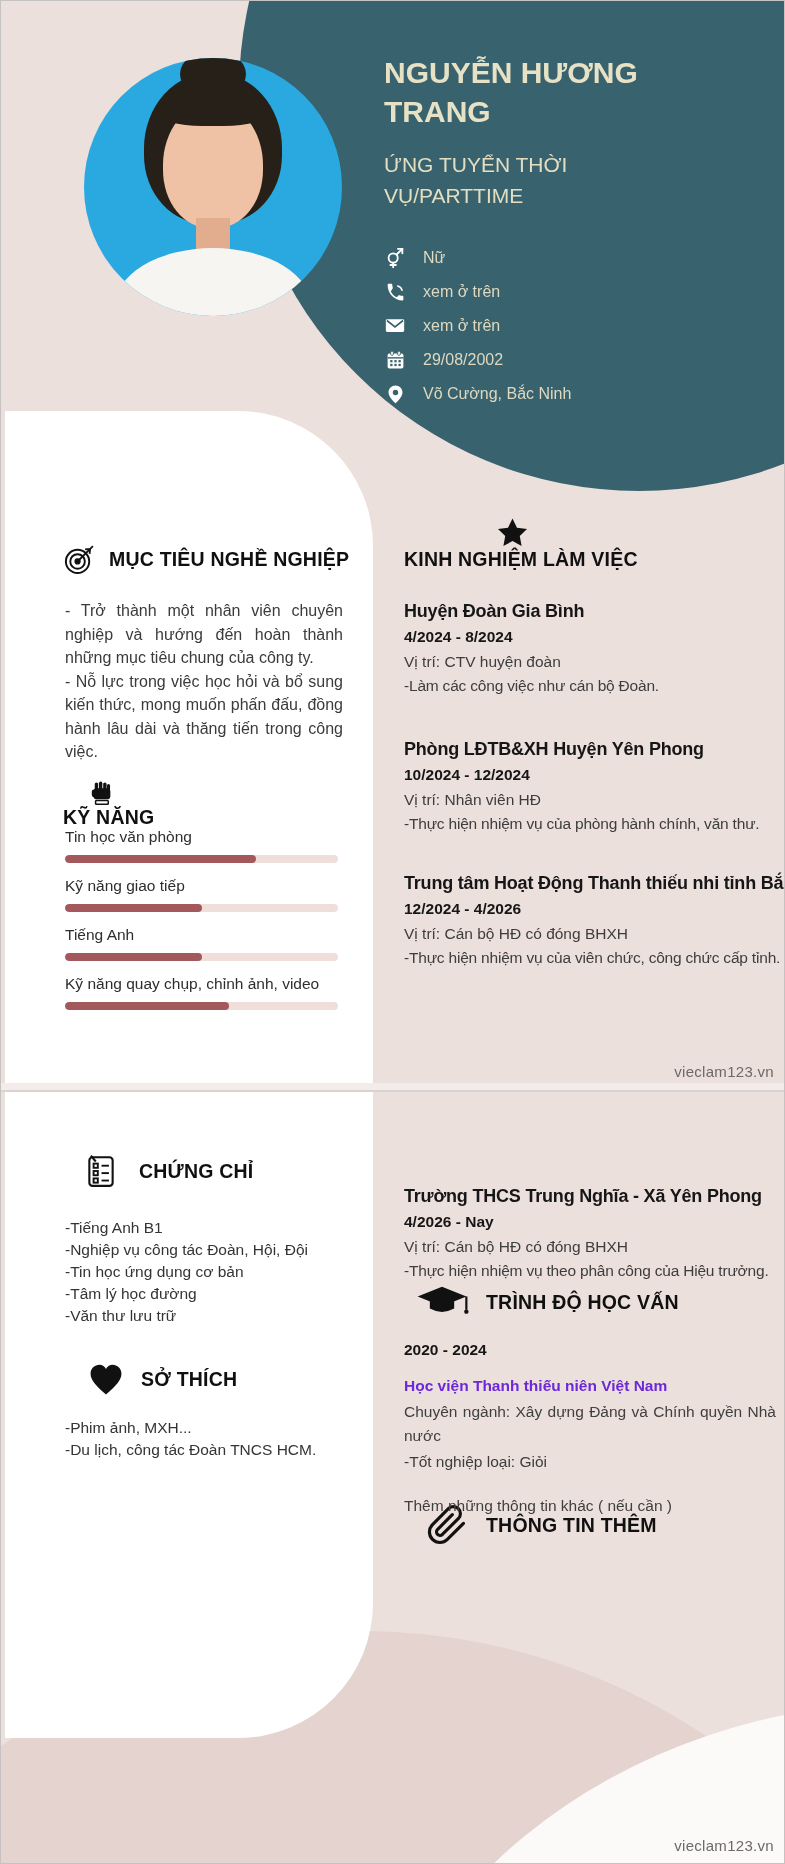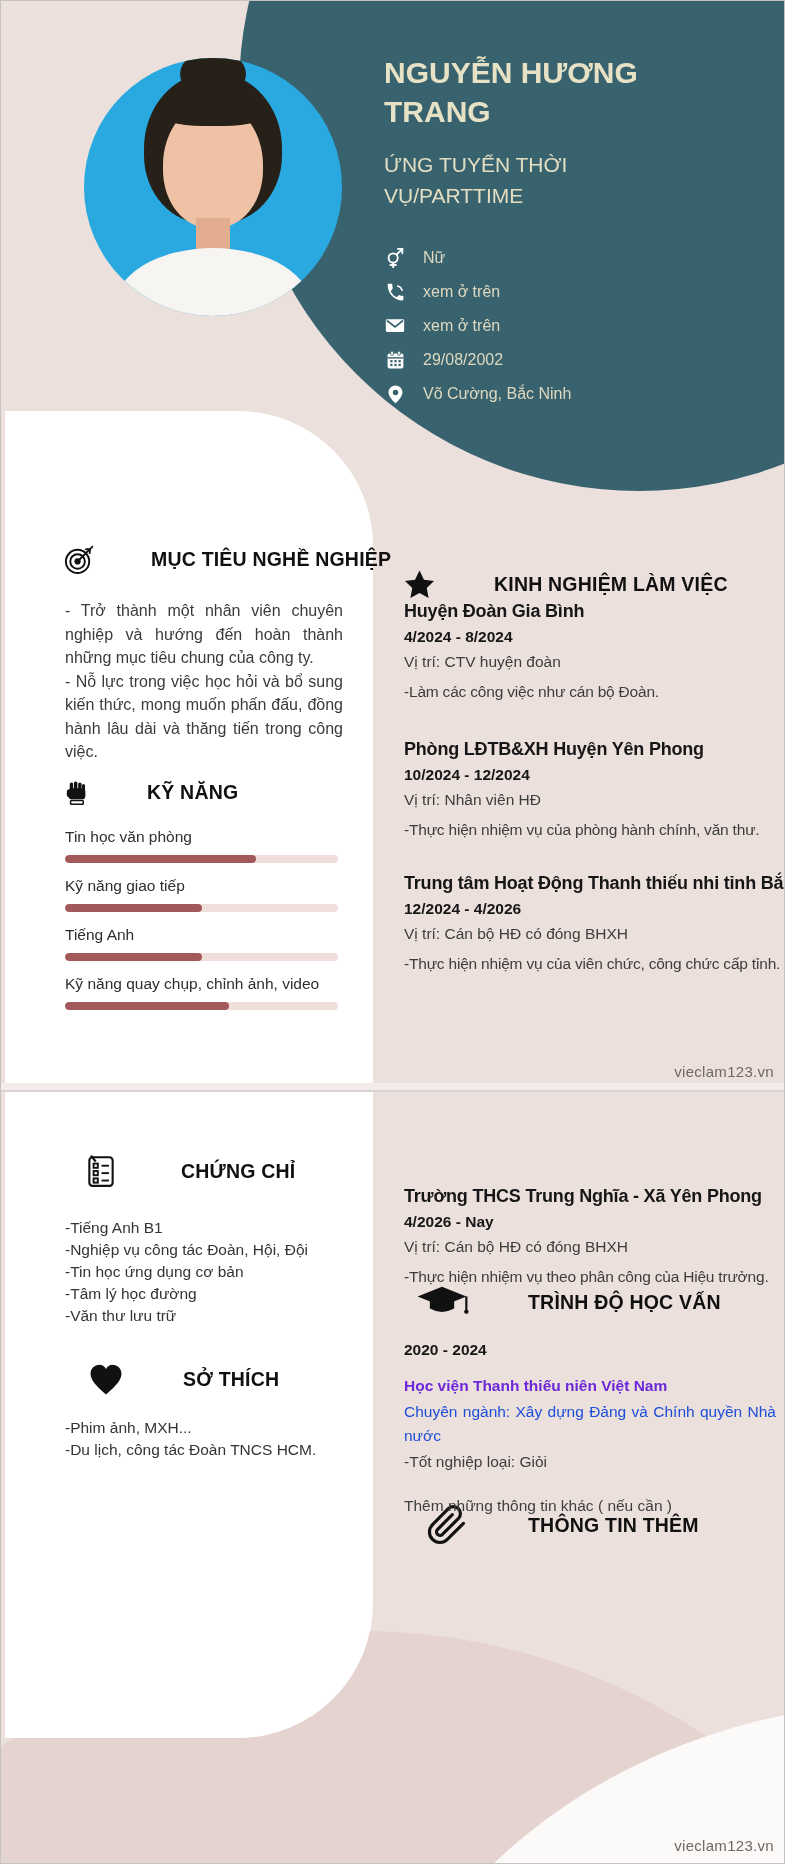--- a/index.html
+++ b/index.html
@@ -29,25 +29,25 @@
 
   
   .name{position:absolute;left:383px;top:52px;width:285px;font-size:30px;line-height:39px;font-weight:bold;color:#e7e2c6;z-index:3;}
   .subtitle{position:absolute;left:383px;top:148px;width:215px;font-size:21px;line-height:31px;color:#e3dec2;z-index:3;}
   .contacts{position:absolute;left:383px;top:240px;z-index:3;}
   .contact-row{display:flex;align-items:center;height:34px;}
   .contact-row .cicon{width:22px;height:22px;margin-right:17px;flex:none;display:flex;align-items:center;justify-content:center;}
   .contact-text{font-size:16px;color:#ded9c0;}
 
   
-  .sec-header{position:absolute;display:flex;align-items:center;z-index:4;gap:42px;}
+  .sec-header{position:absolute;display:flex;align-items:center;z-index:4;}
   .sec-title{font-size:19.5px;font-weight:bold;color:#101010;letter-spacing:.2px;white-space:nowrap;}
   .sh-obj{left:62px;top:542px;}   .sh-obj .sicon{margin-right:13px;}
-  .sh-skill{left:62px;top:778px;} .sh-skill .sicon{margin-right:15px;}
-  .sh-exp{left:403px;top:568px;}  .sh-exp .sicon{margin-right:17px;}
+  .sh-skill{left:62px;top:778px;flex-direction:column;} .sh-skill .sicon{margin-right:15px;}
+  .sh-exp{left:403px;top:516px;flex-direction:column;}  .sh-exp .sicon{margin-right:17px;}
   .sh-cert{left:82px;top:1152px;} .sh-cert .sicon{margin-right:20px;}
   .sh-hobby{left:86px;top:1360px;}.sh-hobby .sicon{margin-right:16px;}
   .sh-edu{left:413px;top:1283px;} .sh-edu .sicon{margin-right:16px;}
   .sh-add{left:425px;top:1503px;} .sh-add .sicon{margin-right:18px;}
   .sicon{flex:none;display:flex;align-items:center;}
 
   
   .objective-text{position:absolute;left:64px;top:598px;width:278px;z-index:4;font-size:16px;line-height:23.5px;color:#3b3b3b;text-align:justify;}
   .objective-text p{margin:0;}
   .skills-list{position:absolute;left:64px;top:827px;width:273px;z-index:4;}
@@ -58,24 +58,24 @@
   .cert-list,.hobby-list{position:absolute;left:64px;z-index:4;font-size:15.5px;line-height:22px;color:#343434;}
   .cert-list{top:1216px;width:290px;}
   .hobby-list{top:1416px;width:290px;}
 
   
   .xp{position:absolute;left:403px;width:372px;z-index:4;}
   .xp1{top:598px;} .xp2{top:736px;} .xp3{top:870px;} .xp4{top:1183px;}
   .xp-company{font-weight:bold;font-size:18px;color:#161616;line-height:25px;white-space:nowrap;letter-spacing:-.2px;}
   .xp-period{font-weight:bold;font-size:15.5px;color:#161616;line-height:25px;white-space:nowrap;}
   .xp-pos{font-size:15.5px;color:#3d3d3d;line-height:25px;white-space:nowrap;}
-  .xp-desc{font-size:15.5px;color:#3d3d3d;margin-top:9px;white-space:nowrap;letter-spacing:-.2px;}
+  .xp-desc{font-size:15.5px;color:#3d3d3d;margin-top:3px;white-space:nowrap;letter-spacing:-.2px;}
   .edu-period{position:absolute;left:403px;top:1340px;font-weight:bold;font-size:15.5px;color:#161616;z-index:4;}
   .edu-school{position:absolute;left:403px;top:1376px;font-weight:bold;font-size:15.5px;color:#6d28d9;z-index:4;white-space:nowrap;}
-  .edu-major{position:absolute;left:403px;top:1399px;width:372px;font-size:15.5px;line-height:23.5px;color:#1d4ed8;text-align:justify;z-index:4;}
+  .edu-major{position:absolute;left:403px;top:1399px;width:372px;font-size:15.5px;line-height:23.5px;color:#404040;text-align:justify;z-index:4;}
   .edu-grade{position:absolute;left:403px;top:1452px;font-size:15.5px;color:#3d3d3d;z-index:4;}
   .add-note{position:absolute;left:403px;top:1496px;font-size:15.5px;color:#3f3f3f;z-index:4;white-space:nowrap;}
 
   .watermark{position:absolute;right:10px;font-size:15px;color:#6e6966;z-index:6;letter-spacing:.3px;}
   .wm1{top:1062px;} .wm2{top:1836px;}
 </style>
 </head>
 <body>
 
 <div class="canvas">

